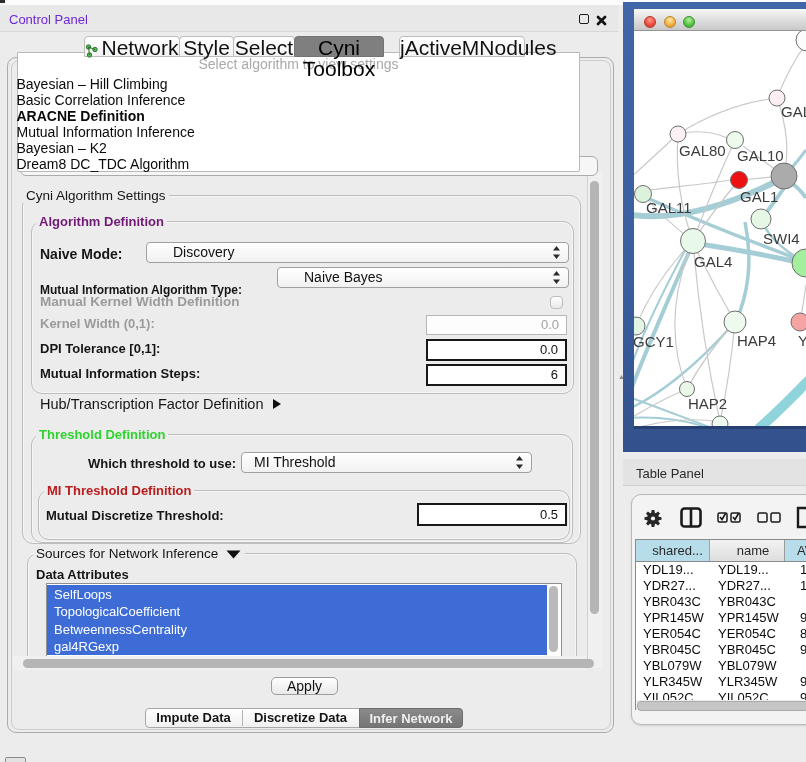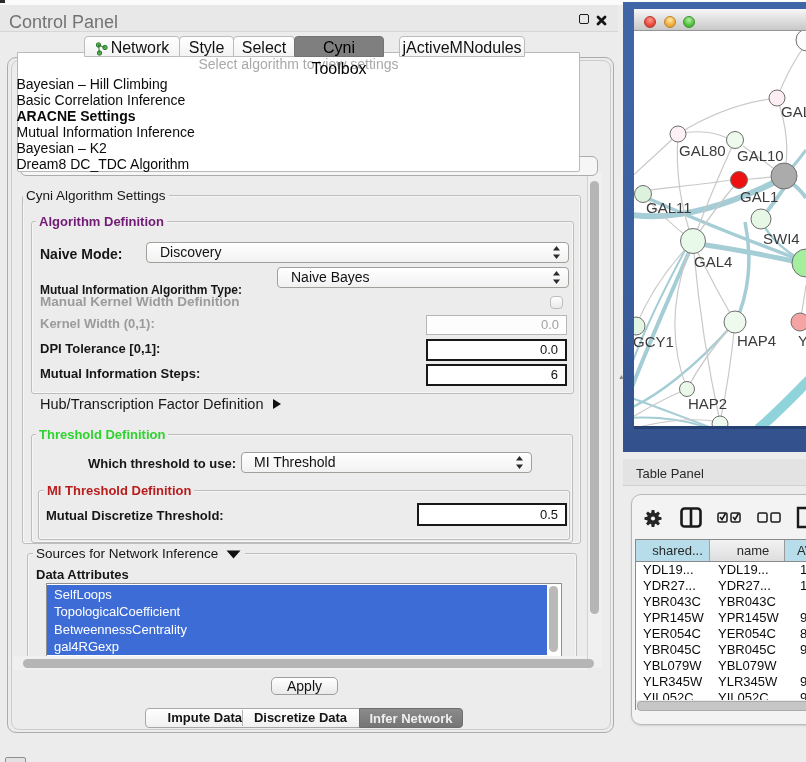--- a/index.html
+++ b/index.html
@@ -1,36 +1,36 @@
 <!DOCTYPE html>
 <html><head><meta charset="utf-8">
 <style>
 html,body{margin:0;padding:0}
 body{width:806px;height:762px;position:relative;background:#ececec;font-family:"Liberation Sans",sans-serif;overflow:hidden}
 .abs{position:absolute}
 .lbl{position:absolute;font-size:13px;font-weight:bold;color:#161616;white-space:nowrap}
 .lblg{position:absolute;font-size:13px;font-weight:bold;color:#9b9b9b;white-space:nowrap}
 .plain{position:absolute;font-size:13px;color:#161616;white-space:nowrap}
-.grp{position:absolute;border:1px solid #bdbdbd;border-radius:3px;box-shadow:inset 0 0 0 1px rgba(255,255,255,.5)}
+.grp{position:absolute;border:1px solid #bdbdbd;border-radius:11px;box-shadow:inset 0 0 0 1px rgba(255,255,255,.5)}
 .gtit{position:absolute;top:-8px;font-size:13px;background:#ececec;padding:0 3px;white-space:nowrap}
-.combo{position:absolute;background:linear-gradient(#ffffff,#f1f1f1);border:1px solid #a39f9a;border-radius:4px;font-size:14px;color:#111;line-height:19px;padding-left:13px;box-sizing:border-box}
+.combo{position:absolute;background:linear-gradient(#ffffff,#f1f1f1);border:1px solid #a39f9a;border-radius:4px;font-size:14px;color:#111;line-height:19px;padding-left:26px;box-sizing:border-box}
 .arr{position:absolute;right:7px;top:2px;width:9px;height:15px}
 .fld{position:absolute;background:#fff;border:2px solid #181818;box-sizing:border-box;font-size:13px;color:#111;text-align:right;padding-right:7px}
 .fldd{position:absolute;background:#fdfdfd;border:1px solid #b6b6b6;box-sizing:border-box;font-size:13px;color:#a2a2a2;text-align:right;padding-right:7px}
-.tab{position:absolute;top:36px;height:21px;background:linear-gradient(#ffffff,#f3f3f3);border:1px solid #bcbcbc;border-radius:4px 4px 0 0;font-size:16px;color:#111;text-align:center;line-height:21px;box-sizing:border-box}
+.tab{position:absolute;top:36px;height:21px;background:linear-gradient(#ffffff,#f3f3f3);border:1px solid #bcbcbc;border-radius:4px 4px 0 0;font-size:21px;color:#111;text-align:center;line-height:21px;box-sizing:border-box}
 .thumb{position:absolute;background:linear-gradient(90deg,#c3c3c3,#ababab 50%,#c3c3c3);border-radius:5px}
 </style></head>
 <body>
 
 <div class="abs" style="left:0;top:0;width:623px;height:5px;background:#fbfbfb"></div>
 <div class="abs" style="left:623px;top:0;width:183px;height:2px;background:#fdfdfd"></div>
 <div class="abs" style="left:0;top:0;width:5px;height:3px;background:#2c2c2c"></div>
 
 <div class="abs" style="left:0;top:5px;width:618px;height:26px;background:#e8e8e8;border-bottom:1px solid #d6d6d6"></div>
-<div class="abs" style="left:9px;top:12px;font-size:18px;color:#737373">Control Panel</div>
+<div class="abs" style="left:9px;top:12px;font-size:13px;color:#6d28d9">Control Panel</div>
 <div class="abs" style="left:579px;top:14px;width:8px;height:8px;border:1.6px solid #1c1c1c;border-radius:2px"></div>
 <svg class="abs" style="left:596px;top:15px" width="11" height="11">
     <path d="M2 2 L9 9 M9 2 L2 9" stroke="#141414" stroke-width="2.8" stroke-linecap="round"></path>
   </svg>
 
 <div class="abs" style="left:7px;top:57px;width:605px;height:674px;border:1px solid #ababab;border-radius:9px;background:#ececec"></div>
 <div class="abs" style="left:11px;top:60px;width:598px;height:668px;border:1px solid #cccccc;border-radius:8px"></div>
 
 <div class="grp" style="left:22px;top:195px;width:557px;height:347px">
     <span class="gtit" style="left:0px;color:#161616;font-size:13.5px">Cyni Algorithm Settings</span>
@@ -92,31 +92,31 @@
 
 <div class="abs" style="left:587px;top:172px;width:15px;height:496px;background:#f0f0f0;border-left:1px solid #d2d2d2;box-sizing:border-box"></div>
 <div class="abs" style="left:590px;top:181px;width:9px;height:433px;background:#b5b5b5;border-radius:4.5px"></div>
 <div class="abs" style="left:13px;top:656px;width:574px;height:14px;background:#f0f0f0"></div>
 <div class="thumb" style="left:23px;top:659px;width:571px;height:9px;background:#b5b5b5"></div>
 
 <div class="abs" style="left:271px;top:677px;width:67px;height:18px;background:linear-gradient(#ffffff,#e9e9e9);border:1px solid #9e9e9e;border-radius:5px;box-sizing:border-box;text-align:center;font-size:13px;color:#111;line-height:17px;font-size:14px">Apply</div>
 
 <div class="abs" style="left:145px;top:708px;width:318px;height:20px;background:linear-gradient(#ffffff,#f0f0f0);border:1px solid #a8a8a8;border-radius:4px;box-sizing:border-box"></div>
 <div class="abs" style="left:242px;top:710px;width:1px;height:16px;background:#b4b4b4"></div>
-<div class="abs" style="left:145px;top:708px;width:97px;height:20px;font-size:13px;font-weight:bold;color:#141414;text-align:right;line-height:20px">Impute Data</div>
+<div class="abs" style="left:145px;top:708px;width:97px;height:20px;font-size:13px;font-weight:bold;color:#141414;text-align:center;line-height:20px">Impute Data</div>
 <div class="abs" style="left:242px;top:708px;width:117px;height:20px;font-size:13px;font-weight:bold;color:#141414;text-align:center;line-height:20px">Discretize Data</div>
 <div class="abs" style="left:359px;top:708px;width:104px;height:20px;background:linear-gradient(#8b8b8b,#757575);border:1px solid #6e6e6e;border-radius:0 4px 4px 0;box-sizing:border-box;font-size:13px;font-weight:bold;color:#efefef;text-align:center;line-height:19px">Infer Network</div>
 
 <div class="abs" style="left:5px;top:757px;width:19px;height:10px;background:#e2e2e2;border:1.5px solid #8d8d8d;border-radius:2px"></div>
 
 <div class="abs" style="left:20px;top:156px;width:578px;height:20px;background:#f6f6f6;border:1px solid #ababab;border-radius:6px;box-sizing:border-box"></div>
 
 <div class="abs" style="left:17px;top:52px;width:563px;height:120px;background:#fff;border:1px solid #b9b9b9;box-sizing:border-box;border-radius:0 0 2px 2px"></div>
 <div class="abs" style="left:17px;top:52px;width:563px;height:21px;text-align:center;font-size:14px;color:#a9a9a9;line-height:24px">Select algorithm to view settings</div>
-<div class="abs" style="left:16.5px;top:77px;font-size:14px;color:#0a0a0a;line-height:15.9px;white-space:nowrap">Bayesian – Hill Climbing<br>Basic Correlation Inference<br><b>ARACNE Settings</b><br>Mutual Information Inference<br>Bayesian – K2<br>Dream8 DC_TDC Algorithm</div>
+<div class="abs" style="left:16.5px;top:77px;font-size:14px;color:#0a0a0a;line-height:15.9px;white-space:nowrap">Bayesian – Hill Climbing<br>Basic Correlation Inference<br><b>ARACNE Definition</b><br>Mutual Information Inference<br>Bayesian – K2<br>Dream8 DC_TDC Algorithm</div>
 
 <div class="tab" style="left:84px;width:96px"><svg width="13" height="14" style="vertical-align:-3px;margin-right:3px">
       <circle cx="3.5" cy="3" r="2.2" fill="#58b558" stroke="#2d7a2d"></circle>
       <circle cx="10" cy="5.5" r="2.2" fill="#58b558" stroke="#2d7a2d"></circle>
       <circle cx="4.5" cy="11" r="2.2" fill="#58b558" stroke="#2d7a2d"></circle>
       <path d="M3.5 3 L10 5.5 M3.5 3 L4.5 11" stroke="#2d7a2d" stroke-width="1"></path>
     </svg>Network</div>
 <div class="tab" style="left:179px;width:55px">Style</div>
 <div class="tab" style="left:233px;width:62px">Select</div>
 <div class="tab" style="left:294px;width:90px;background:#7f7f7f;color:#000000;border-color:#747474">Cyni Toolbox</div>

